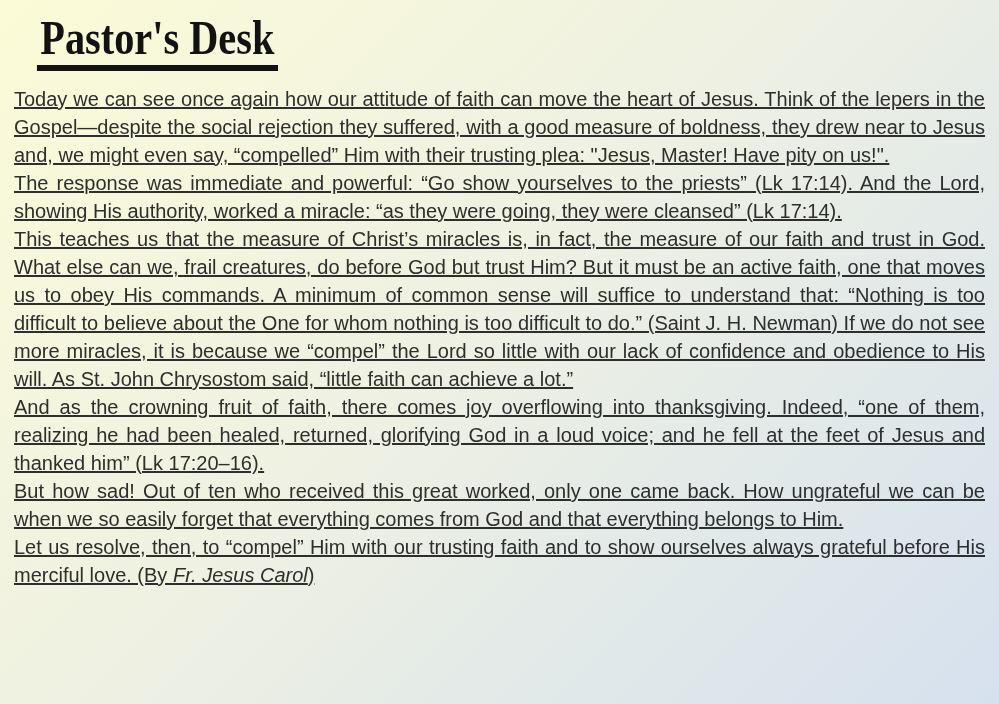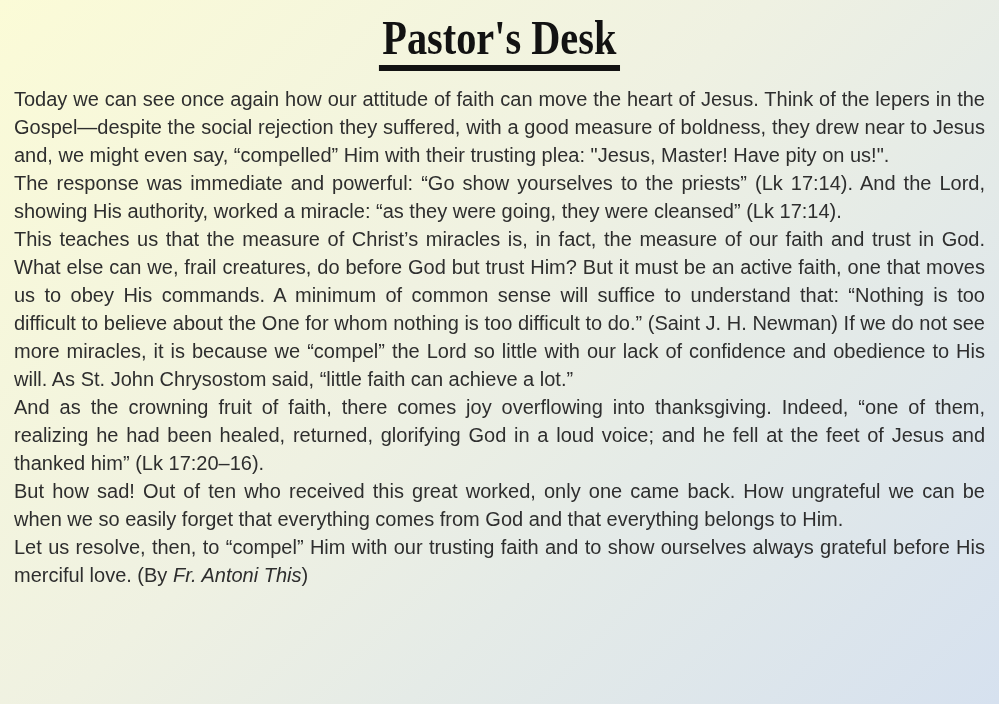--- a/index.html
+++ b/index.html
@@ -12,52 +12,53 @@
     color: #2e2e2e;
   }
   .page {
     box-sizing: border-box;
     width: 999px;
     height: 704px;
     padding: 10px 14px 0 14px;
   }
   .title-wrap {
     margin: 4px 0 14px 0;
-    text-align: center;
+    text-align: left;
   }
   .title-text {
     display: inline-block;
     font-family: "Liberation Serif", "DejaVu Serif", serif;
     font-weight: 700;
     font-size: 48px;
     line-height: 1.0;
     color: #121212;
     border-bottom: 6px solid #121212;
     padding: 0 4px 3px 4px;
     transform: scaleX(0.84);
   }
   .article-body {
     font-size: 20px;
     line-height: 28px;
   }
   .article-body p {
     margin: 0;
     text-align: justify;
+    text-decoration: underline;
   }
   .closing-author { font-style: italic; }
 </style>
 </head>
 <body>
 
 <div class="page">
   <h1 class="title-wrap">
     <span class="title-text">Pastor's Desk</span>
   </h1>
 
   <div class="article-body">
     <p>Today we can see once again how our attitude of faith can move the heart of Jesus. Think of the lepers in the Gospel—despite the social rejection they suffered, with a good measure of boldness, they drew near to Jesus and, we might even say, “compelled” Him with their trusting plea: "Jesus, Master! Have pity on us!".</p>
     <p>The response was immediate and powerful: “Go show yourselves to the priests” (Lk 17:14). And the Lord, showing His authority, worked a miracle: “as they were going, they were cleansed” (Lk 17:14).</p>
     <p>This teaches us that the measure of Christ’s miracles is, in fact, the measure of our faith and trust in God. What else can we, frail creatures, do before God but trust Him? But it must be an active faith, one that moves us to obey His commands. A minimum of common sense will suffice to understand that: “Nothing is too difficult to believe about the One for whom nothing is too difficult to do.” (Saint J. H. Newman) If we do not see more miracles, it is because we “compel” the Lord so little with our lack of confidence and obedience to His will. As St. John Chrysostom said, “little faith can achieve a lot.”</p>
     <p>And as the crowning fruit of faith, there comes joy overflowing into thanksgiving. Indeed, “one of them, realizing he had been healed, returned, glorifying God in a loud voice; and he fell at the feet of Jesus and thanked him” (Lk 17:20–16).</p>
     <p>But how sad! Out of ten who received this great worked, only one came back. How ungrateful we can be when we so easily forget that everything comes from God and that everything belongs to Him.</p>
-    <p><span>Let us resolve, then, to “compel” Him with our trusting faith and to show ourselves always grateful before His merciful love. (By </span><span class="closing-author">Fr. Antoni This</span><span>)</span></p>
+    <p><span>Let us resolve, then, to “compel” Him with our trusting faith and to show ourselves always grateful before His merciful love. (By </span><span class="closing-author">Fr. Jesus Carol</span><span>)</span></p>
   </div>
 </div>
 
 </body></html>

